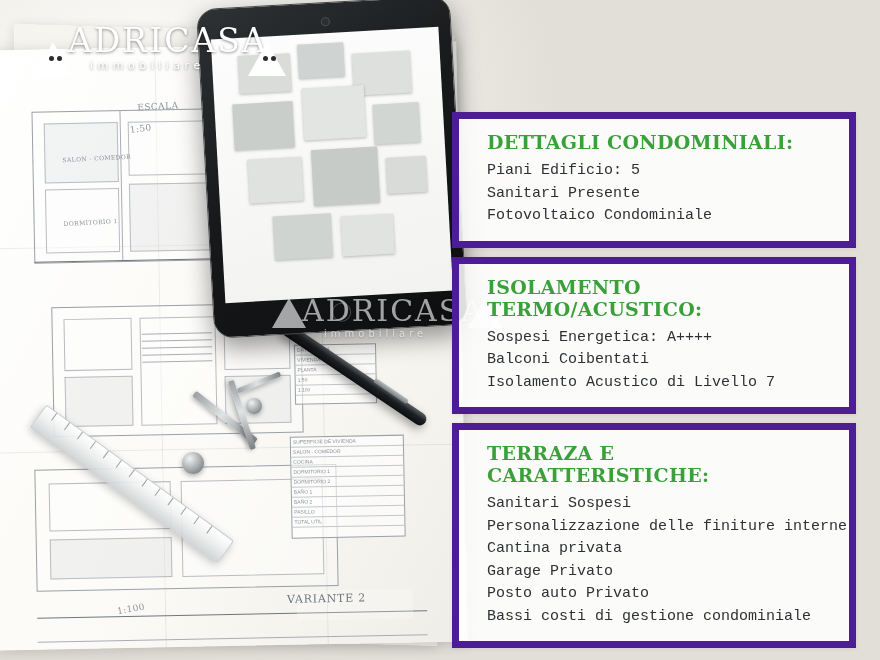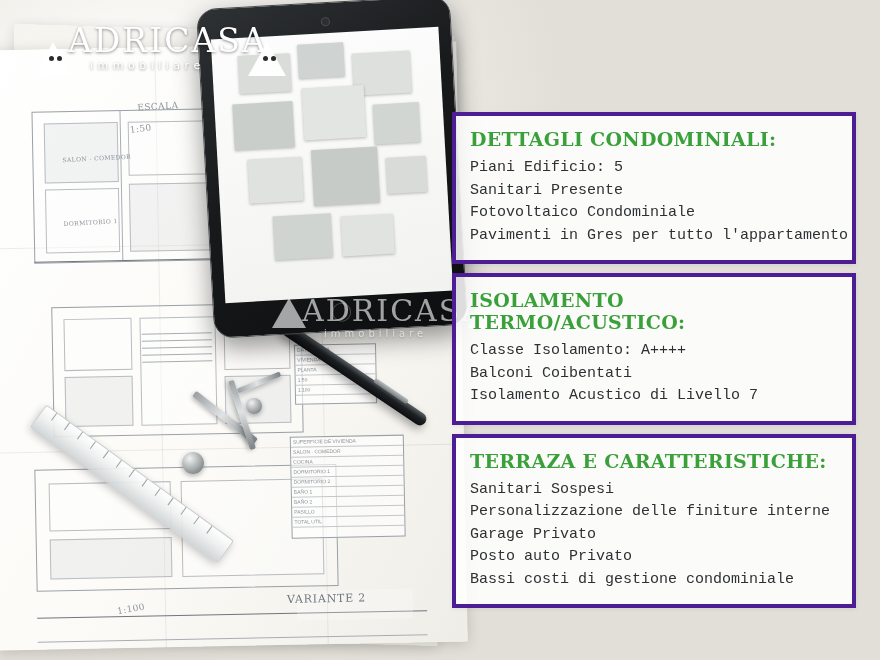--- a/index.html
+++ b/index.html
@@ -272,22 +272,22 @@
   }
 
   
   .panels {
     position: absolute;
     left: 452px; top: 112px;
     width: 404px;
   }
   .panel {
     background: rgba(255,255,255,0.86);
-    border: 4px solid #4c1d95;
-    padding: 12px 14px 13px 14px;
+    border: 7px solid #4c1d95;
+    padding: 12px 14px 13px 28px;
     margin-bottom: 9px;
     box-shadow: 0 1px 4px rgba(0,0,0,0.07);
   }
   .panel h3 {
     margin: 0 0 7px 0;
     color: #3aa03a;
     font-family: "DejaVu Serif", serif;
     font-weight: 700;
     font-size: 19px;
     letter-spacing: .3px;
@@ -450,38 +450,38 @@
   </div>
 
   <div class="panels">
 
     <div class="panel">
       <h3>DETTAGLI CONDOMINIALI:</h3>
       <ul>
         <li>Piani Edificio: 5</li>
         <li>Sanitari Presente</li>
         <li>Fotovoltaico Condominiale</li>
-        <li>Pavimenti in Gres per tutto l'appartamento</li>
       </ul>
     </div>
 
     <div class="panel">
       <h3>ISOLAMENTO TERMO/ACUSTICO:</h3>
       <ul>
-        <li>Classe Isolamento: A++++</li>
+        <li>Sospesi Energetica: A++++</li>
         <li>Balconi Coibentati</li>
         <li>Isolamento Acustico di Livello 7</li>
       </ul>
     </div>
 
     <div class="panel">
       <h3>TERRAZA E CARATTERISTICHE:</h3>
       <ul>
         <li>Sanitari Sospesi</li>
         <li>Personalizzazione delle finiture interne</li>
+        <li>Cantina privata</li>
         <li>Garage Privato</li>
         <li>Posto auto Privato</li>
         <li>Bassi costi di gestione condominiale</li>
       </ul>
     </div>
 
   </div>
 </div>
 
 </body></html>

